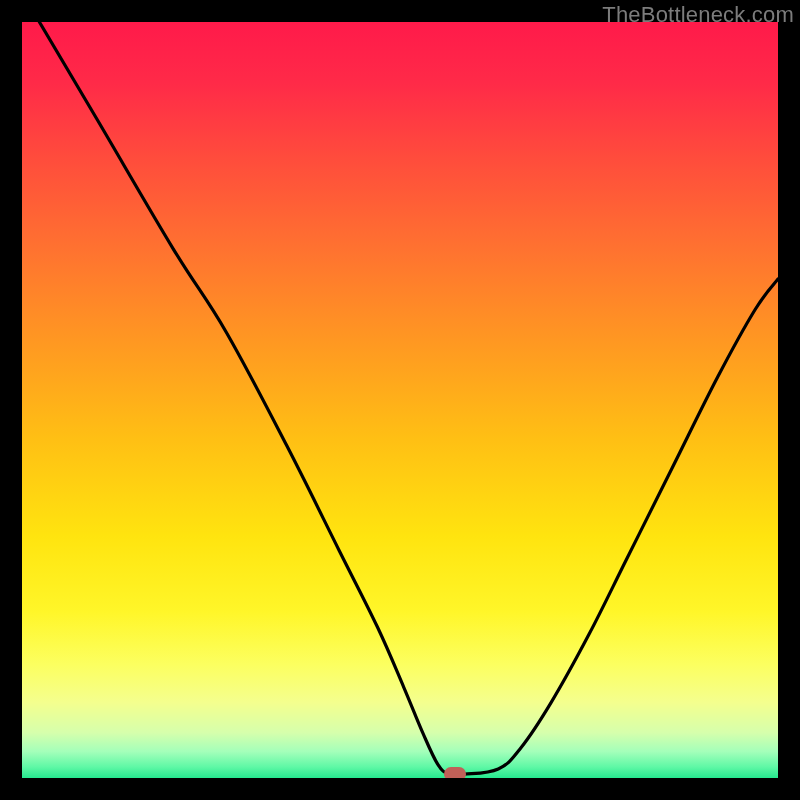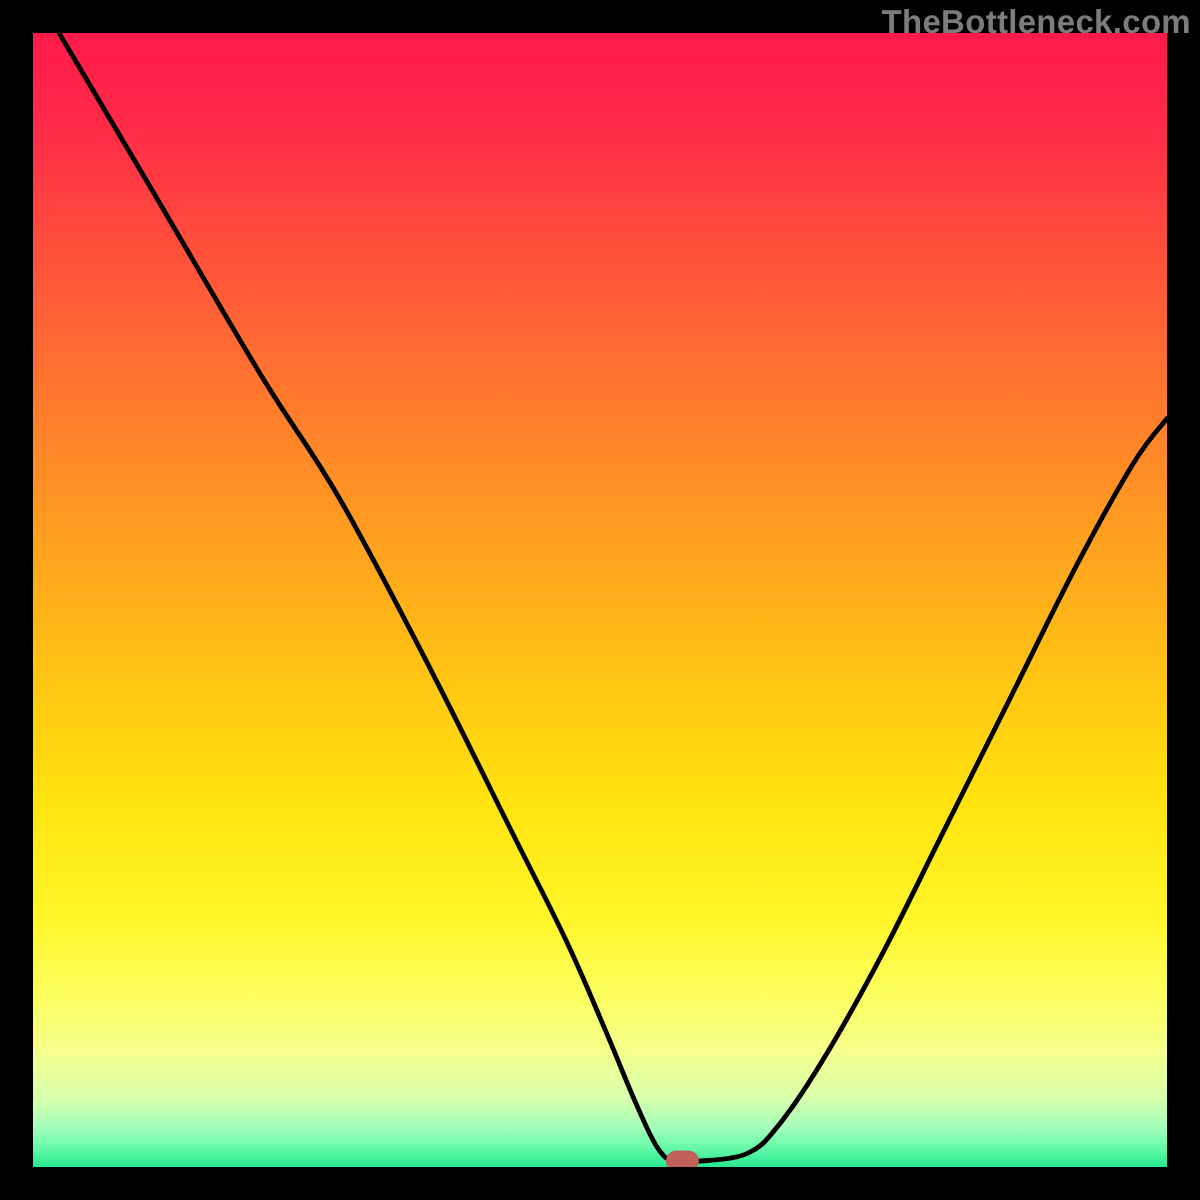--- a/index.html
+++ b/index.html
@@ -39,21 +39,21 @@
     left: 0;
     top: 0;
     width: 756px;
     height: 756px;
   }
   .watermark {
     position: absolute;
     top: 2px;
     right: 6px;
     font-size: 22px;
-    font-weight: 700;
+    font-weight: 400;
     color: #7c7c7c;
     letter-spacing: 0.2px;
     text-align: right;
   }
   .marker {
     position: absolute;
     width: 22px;
     height: 14px;
     border-radius: 7px;
     transform: translate(-50%, -50%);

